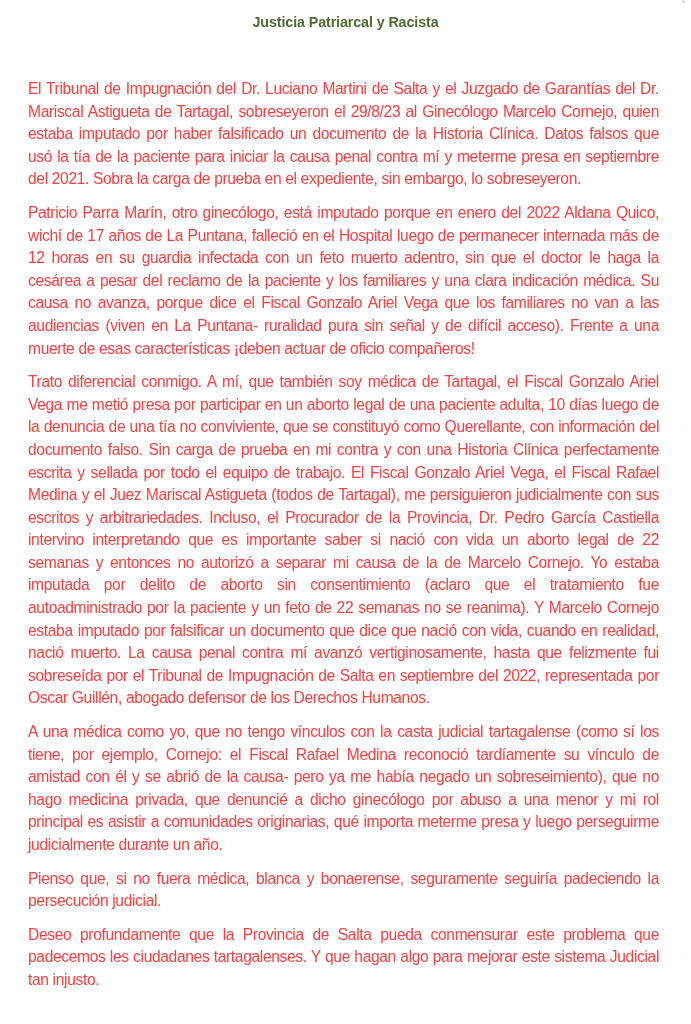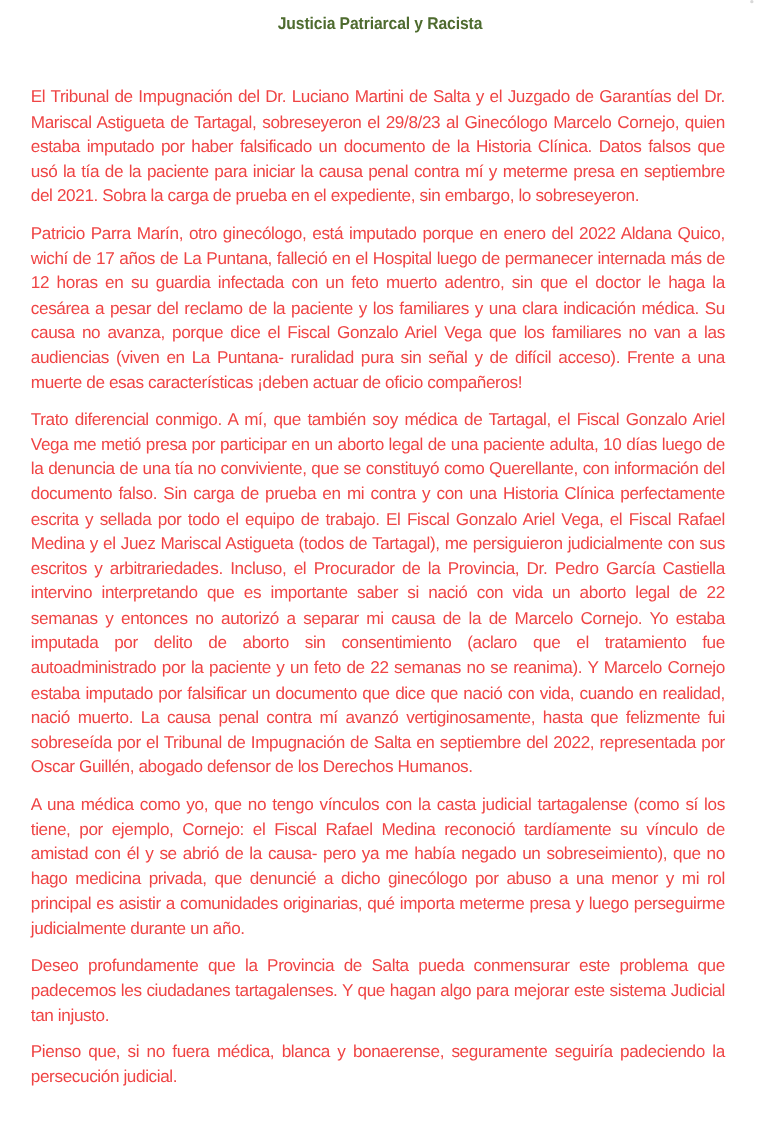--- a/index.html
+++ b/index.html
@@ -68,16 +68,16 @@
 <div class="page">
   <div class="corner-mark"></div>
 
   <div class="title">Justicia Patriarcal y Racista</div>
 
   <div class="body">
     <p class="para">El Tribunal de Impugnación del Dr. Luciano Martini de Salta y el Juzgado de Garantías del Dr. Mariscal Astigueta de Tartagal, sobreseyeron el 29/8/23 al Ginecólogo Marcelo Cornejo, quien estaba imputado por haber falsificado un documento de la Historia Clínica. Datos falsos que usó la tía de la paciente para iniciar la causa penal contra mí y meterme presa en septiembre del 2021. Sobra la carga de prueba en el expediente, sin embargo, lo sobreseyeron.</p>
     <p class="para">Patricio Parra Marín, otro ginecólogo, está imputado porque en enero del 2022 Aldana Quico, wichí de 17 años de La Puntana, falleció en el Hospital luego de permanecer internada más de 12 horas en su guardia infectada con un feto muerto adentro, sin que el doctor le haga la cesárea a pesar del reclamo de la paciente y los familiares y una clara indicación médica. Su causa no avanza, porque dice el Fiscal Gonzalo Ariel Vega que los familiares no van a las audiencias (viven en La Puntana- ruralidad pura sin señal y de difícil acceso). Frente a una muerte de esas características ¡deben actuar de oficio compañeros!</p>
     <p class="para">Trato diferencial conmigo. A mí, que también soy médica de Tartagal, el Fiscal Gonzalo Ariel Vega me metió presa por participar en un aborto legal de una paciente adulta, 10 días luego de la denuncia de una tía no conviviente, que se constituyó como Querellante, con información del documento falso. Sin carga de prueba en mi contra y con una Historia Clínica perfectamente escrita y sellada por todo el equipo de trabajo. El Fiscal Gonzalo Ariel Vega, el Fiscal Rafael Medina y el Juez Mariscal Astigueta (todos de Tartagal), me persiguieron judicialmente con sus escritos y arbitrariedades. Incluso, el Procurador de la Provincia, Dr. Pedro García Castiella intervino interpretando que es importante saber si nació con vida un aborto legal de 22 semanas y entonces no autorizó a separar mi causa de la de Marcelo Cornejo. Yo estaba imputada por delito de aborto sin consentimiento (aclaro que el tratamiento fue autoadministrado por la paciente y un feto de 22 semanas no se reanima). Y Marcelo Cornejo estaba imputado por falsificar un documento que dice que nació con vida, cuando en realidad, nació muerto. La causa penal contra mí avanzó vertiginosamente, hasta que felizmente fui sobreseída por el Tribunal de Impugnación de Salta en septiembre del 2022, representada por Oscar Guillén, abogado defensor de los Derechos Humanos.</p>
     <p class="para">A una médica como yo, que no tengo vínculos con la casta judicial tartagalense (como sí los tiene, por ejemplo, Cornejo: el Fiscal Rafael Medina reconoció tardíamente su vínculo de amistad con él y se abrió de la causa- pero ya me había negado un sobreseimiento), que no hago medicina privada, que denuncié a dicho ginecólogo por abuso a una menor y mi rol principal es asistir a comunidades originarias, qué importa meterme presa y luego perseguirme judicialmente durante un año.</p>
+    <p class="para">Pienso que, si no fuera médica, blanca y bonaerense, seguramente seguiría padeciendo la persecución judicial.</p>
     <p class="para">Deseo profundamente que la Provincia de Salta pueda conmensurar este problema que padecemos les ciudadanes tartagalenses. Y que hagan algo para mejorar este sistema Judicial tan injusto.</p>
-    <p class="para">Pienso que, si no fuera médica, blanca y bonaerense, seguramente seguiría padeciendo la persecución judicial.</p>
   </div>
 </div>
 
 </body></html>

